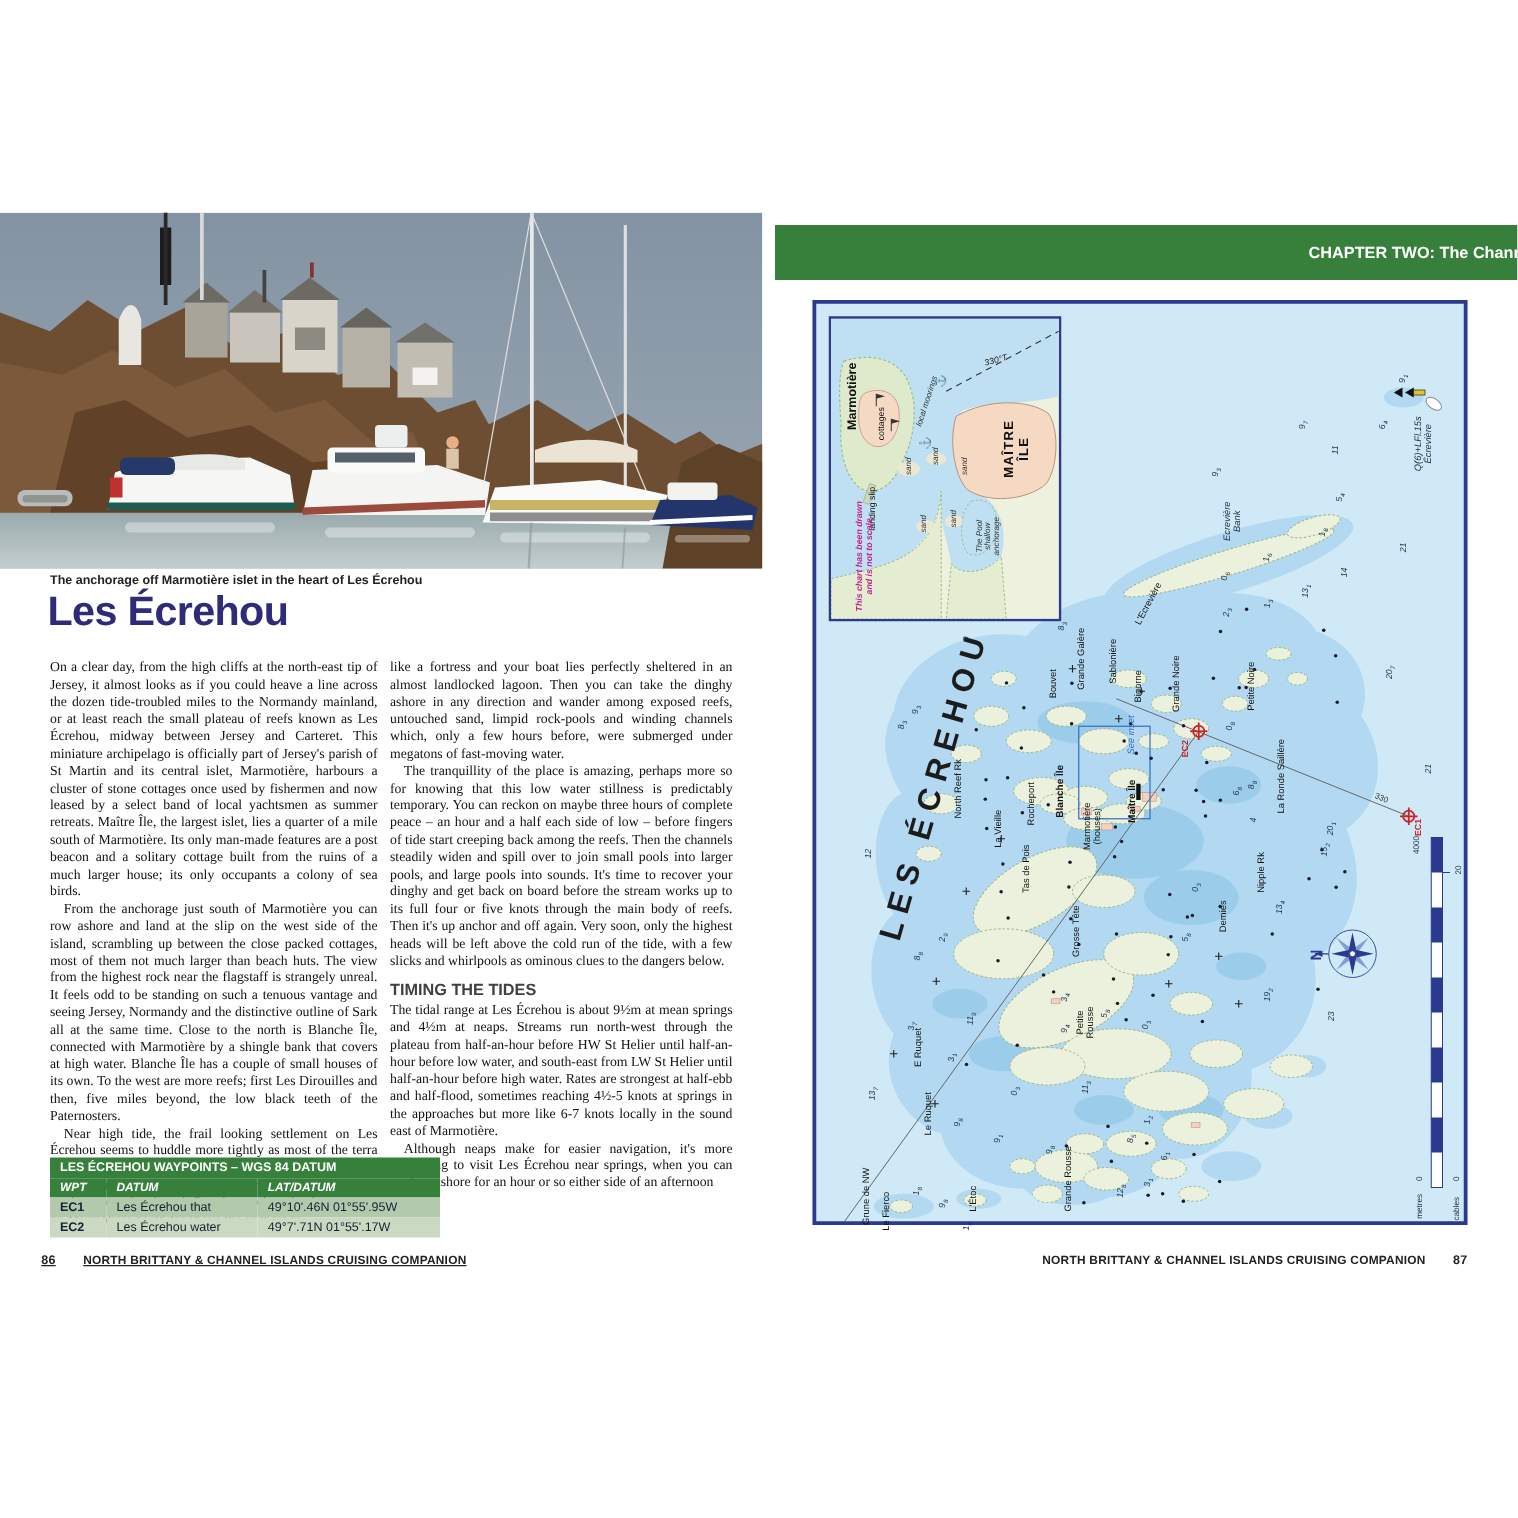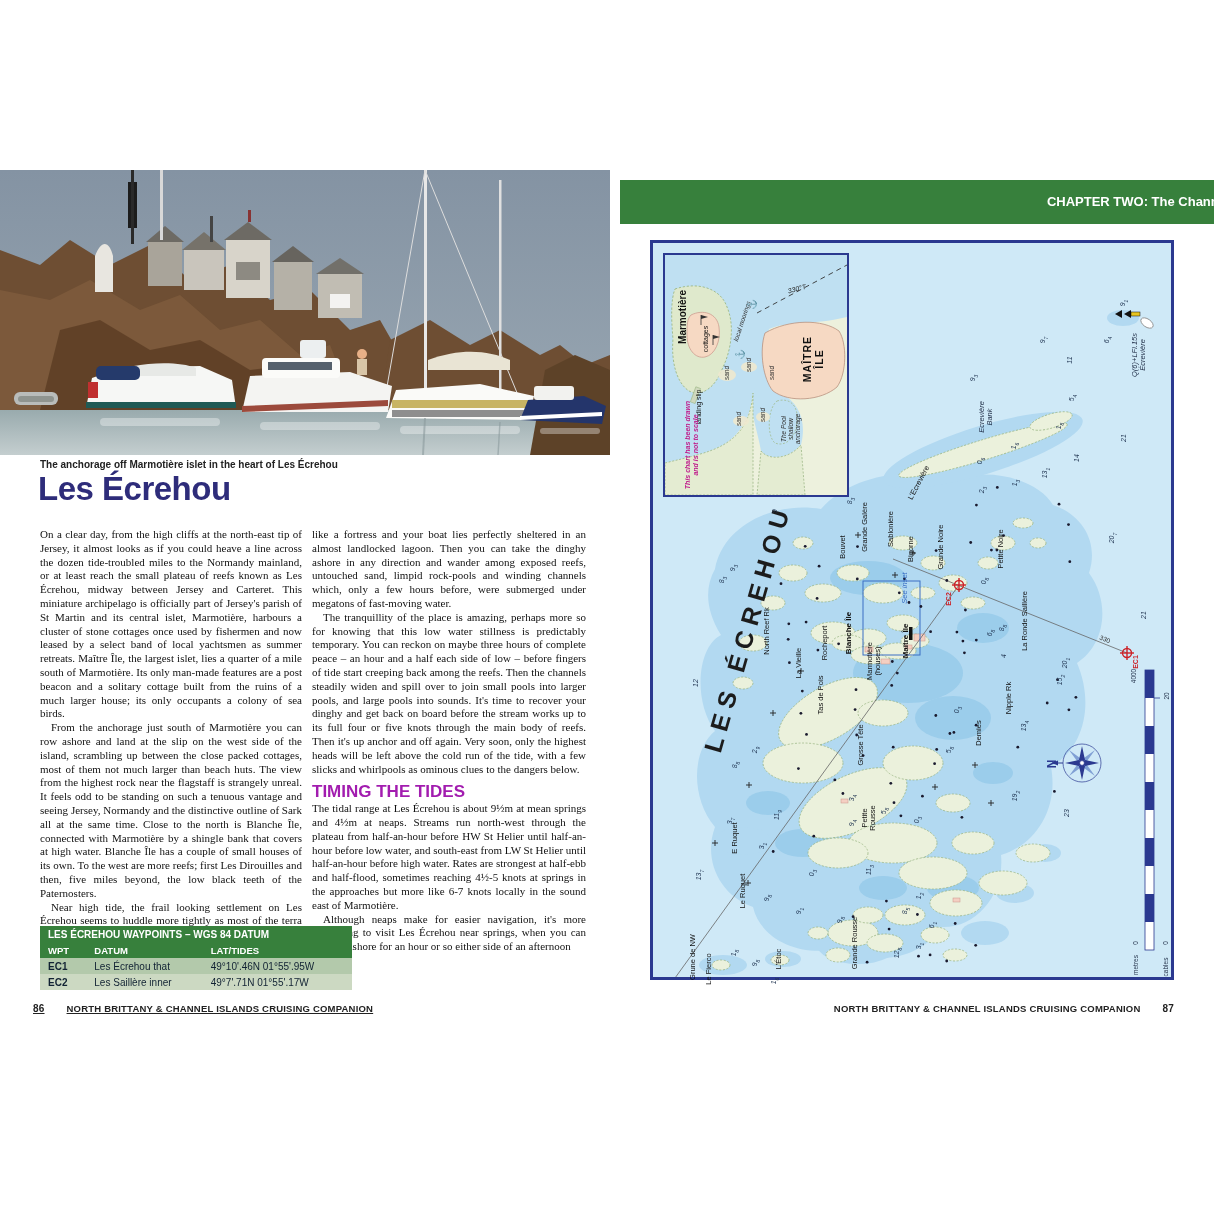--- a/index.html
+++ b/index.html
@@ -13,28 +13,28 @@
   .photo{position:absolute;left:0;top:170px;width:610px;height:285px;overflow:hidden;}
   .caption{position:absolute;left:40px;top:459px;font-size:10px;font-weight:bold;color:#222;}
   
   .title{position:absolute;left:38px;top:470px;font-size:33px;font-weight:bold;color:#2e2c7a;letter-spacing:-0.5px;}
   .col{position:absolute;top:528px;font-family:"Liberation Serif",serif;font-size:11px;line-height:13.8px;
        color:#111;text-align:justify;}
   .col p{margin:0;}
   .col p.ind{text-indent:11px;}
   #col1{left:40px;width:262px;}
   #col2{left:312px;width:274px;}
-  .redhead{font-family:"Liberation Sans",sans-serif;font-size:17px;font-weight:bold;color:#a21caf;
+  .redhead{font-family:"Liberation Sans",sans-serif;font-size:13px;font-weight:bold;color:#404040;
        margin:9px 0 3px 0 !important;}
   .wrapped{margin-left:41px !important;}
   
   .wptable{position:absolute;left:40px;top:926px;width:312px;border-collapse:collapse;
        font-size:10px;color:#123;}
   .wptable .tt{background:#37803c;color:#fff;font-weight:bold;padding:3px 8px;font-size:10px;}
-  .wptable th{background:#37803c;color:#fff;font-weight:bold;text-align:left;padding:2px 8px;font-size:9.5px;}
+  .wptable th{background:#37803c;color:#fff;font-weight:bold;text-align:left;padding:2px 8px;font-size:9.5px;font-style:italic;}
   .wptable td{padding:2.5px 8px;}
   .wptable tr.r0 td{background:#b3c9ab;}
   .wptable tr.r1 td{background:#ccd9c2;}
   .wptable td.wpt{font-weight:bold;}
   
   .footer{position:absolute;top:1003px;font-size:9.5px;font-weight:bold;color:#222;letter-spacing:.2px;}
   #footL{left:33px;text-decoration:underline;} #footR{right:40px;}
   .pgnum{font-size:10px;}
   #footL .pgnum{margin-right:22px;} #footR .pgnum{margin-left:22px;}
   
@@ -177,32 +177,32 @@
   </div>
 
   <table class="wptable">
     <tbody>
         <tr>
           <td class="tt" colspan="3">LES ÉCREHOU WAYPOINTS – WGS 84 DATUM</td>
         </tr>
     <tr id="wp-head">
           <th>WPT</th>
           <th>DATUM</th>
-          <th>LAT/TIDES</th>
+          <th>LAT/DATUM</th>
         </tr>
     </tbody>
       <tbody id="wp-body">
         <tr class="r0">
           <td class="wpt">EC1</td>
           <td>Les Écrehou that</td>
           <td>49°10'.46N  01°55'.95W</td>
         </tr>
         <tr class="r1">
           <td class="wpt">EC2</td>
-          <td>Les Saillère inner</td>
+          <td>Les Écrehou water</td>
           <td>49°7'.71N  01°55'.17W</td>
         </tr>
       </tbody>
   </table>
 
   <div id="footL" class="footer"><span class="pgnum">86</span><span>NORTH BRITTANY &amp; CHANNEL ISLANDS CRUISING COMPANION</span></div>
   <div id="footR" class="footer"><span>NORTH BRITTANY &amp; CHANNEL ISLANDS CRUISING COMPANION</span><span class="pgnum">87</span></div>
 
   <div id="chart">
     <svg class="base" width="518" height="734" viewBox="0 0 518 734">

